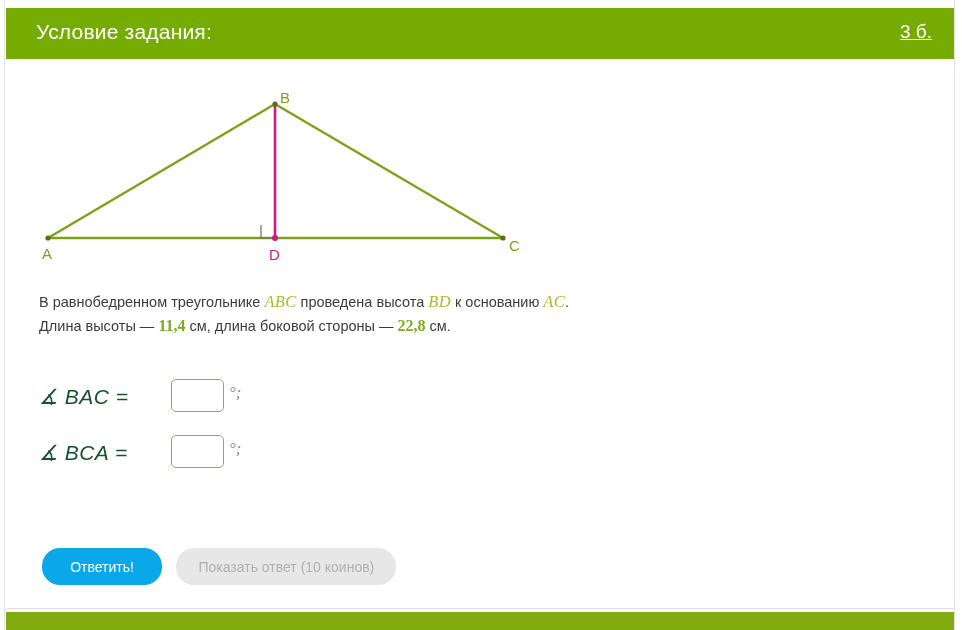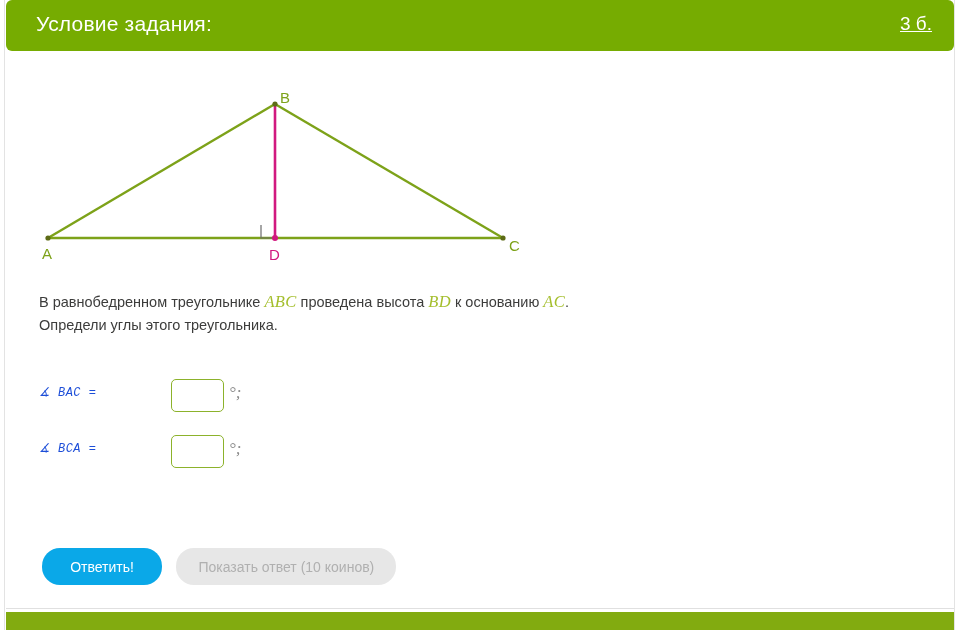--- a/index.html
+++ b/index.html
@@ -40,26 +40,25 @@
   .content {
     position: absolute;
     left: 6px; top: 0;
     width: 948px;
     height: 630px;
     background: #ffffff;
   }
   
   .header {
     position: absolute;
-    left: 0; top: 0;
+    left: 0; top: 8px;
     width: 948px;
     height: 51px;
     background: #76ac01;
     box-sizing: border-box;
-    border-radius: 6px;
   }
   .header-title {
     position: absolute;
     left: 30px;
     top: 12px;
     font-size: 21px;
     color: #ffffff;
     letter-spacing: 0.2px;
     white-space: nowrap;
   }
@@ -114,24 +113,24 @@
     width: 400px;
   }
   .ans-row {
     position: relative;
     height: 56px;
   }
   .ans-label {
     position: absolute;
     left: 0;
     top: 10px;
-    font-family: Liberation Mono, monospace;
+    font-family: Liberation Sans, sans-serif;
     font-style: italic;
-    font-size: 12px;
-    color: #1d4ed8;
+    font-size: 21px;
+    color: #14532d;
     white-space: nowrap;
     letter-spacing: 0.5px;
   }
   .ans-input {
     position: absolute;
     left: 132px;
     top: 4px;
     width: 53px;
     height: 33px;
     border: 1px solid #8cb22b;
@@ -239,21 +238,23 @@
         <text x="274" y="48" font-family="Liberation Sans, sans-serif" font-size="15" fill="#7da219">B</text>
         <text x="503" y="196" font-family="Liberation Sans, sans-serif" font-size="15" fill="#7da219">C</text>
         <text x="263" y="205" font-family="Liberation Sans, sans-serif" font-size="15" fill="#d1197f">D</text>
       </svg>
     </div>
 
     <div class="statement">
       <span class="ln">
         <span>В равнобедренном треугольнике </span><span class="mv">ABC</span><span> проведена высота </span><span class="mv">BD</span><span> к основанию </span><span class="mv">AC</span><span>.</span>
       </span>
-      <span class="ln">Определи углы этого треугольника.</span>
+      <span class="ln">
+        <span>Длина высоты — </span><span class="mnum">11,4</span><span> см, длина боковой стороны — </span><span class="mnum">22,8</span><span> см.</span>
+      </span>
     </div>
 
     <div class="answers">
 
       <div class="ans-row">
         <span class="ans-label">∡ BAC =</span>
         <input class="ans-input" type="text" value="" style="">
         <span class="ans-suffix">°;</span>
       </div>
 

